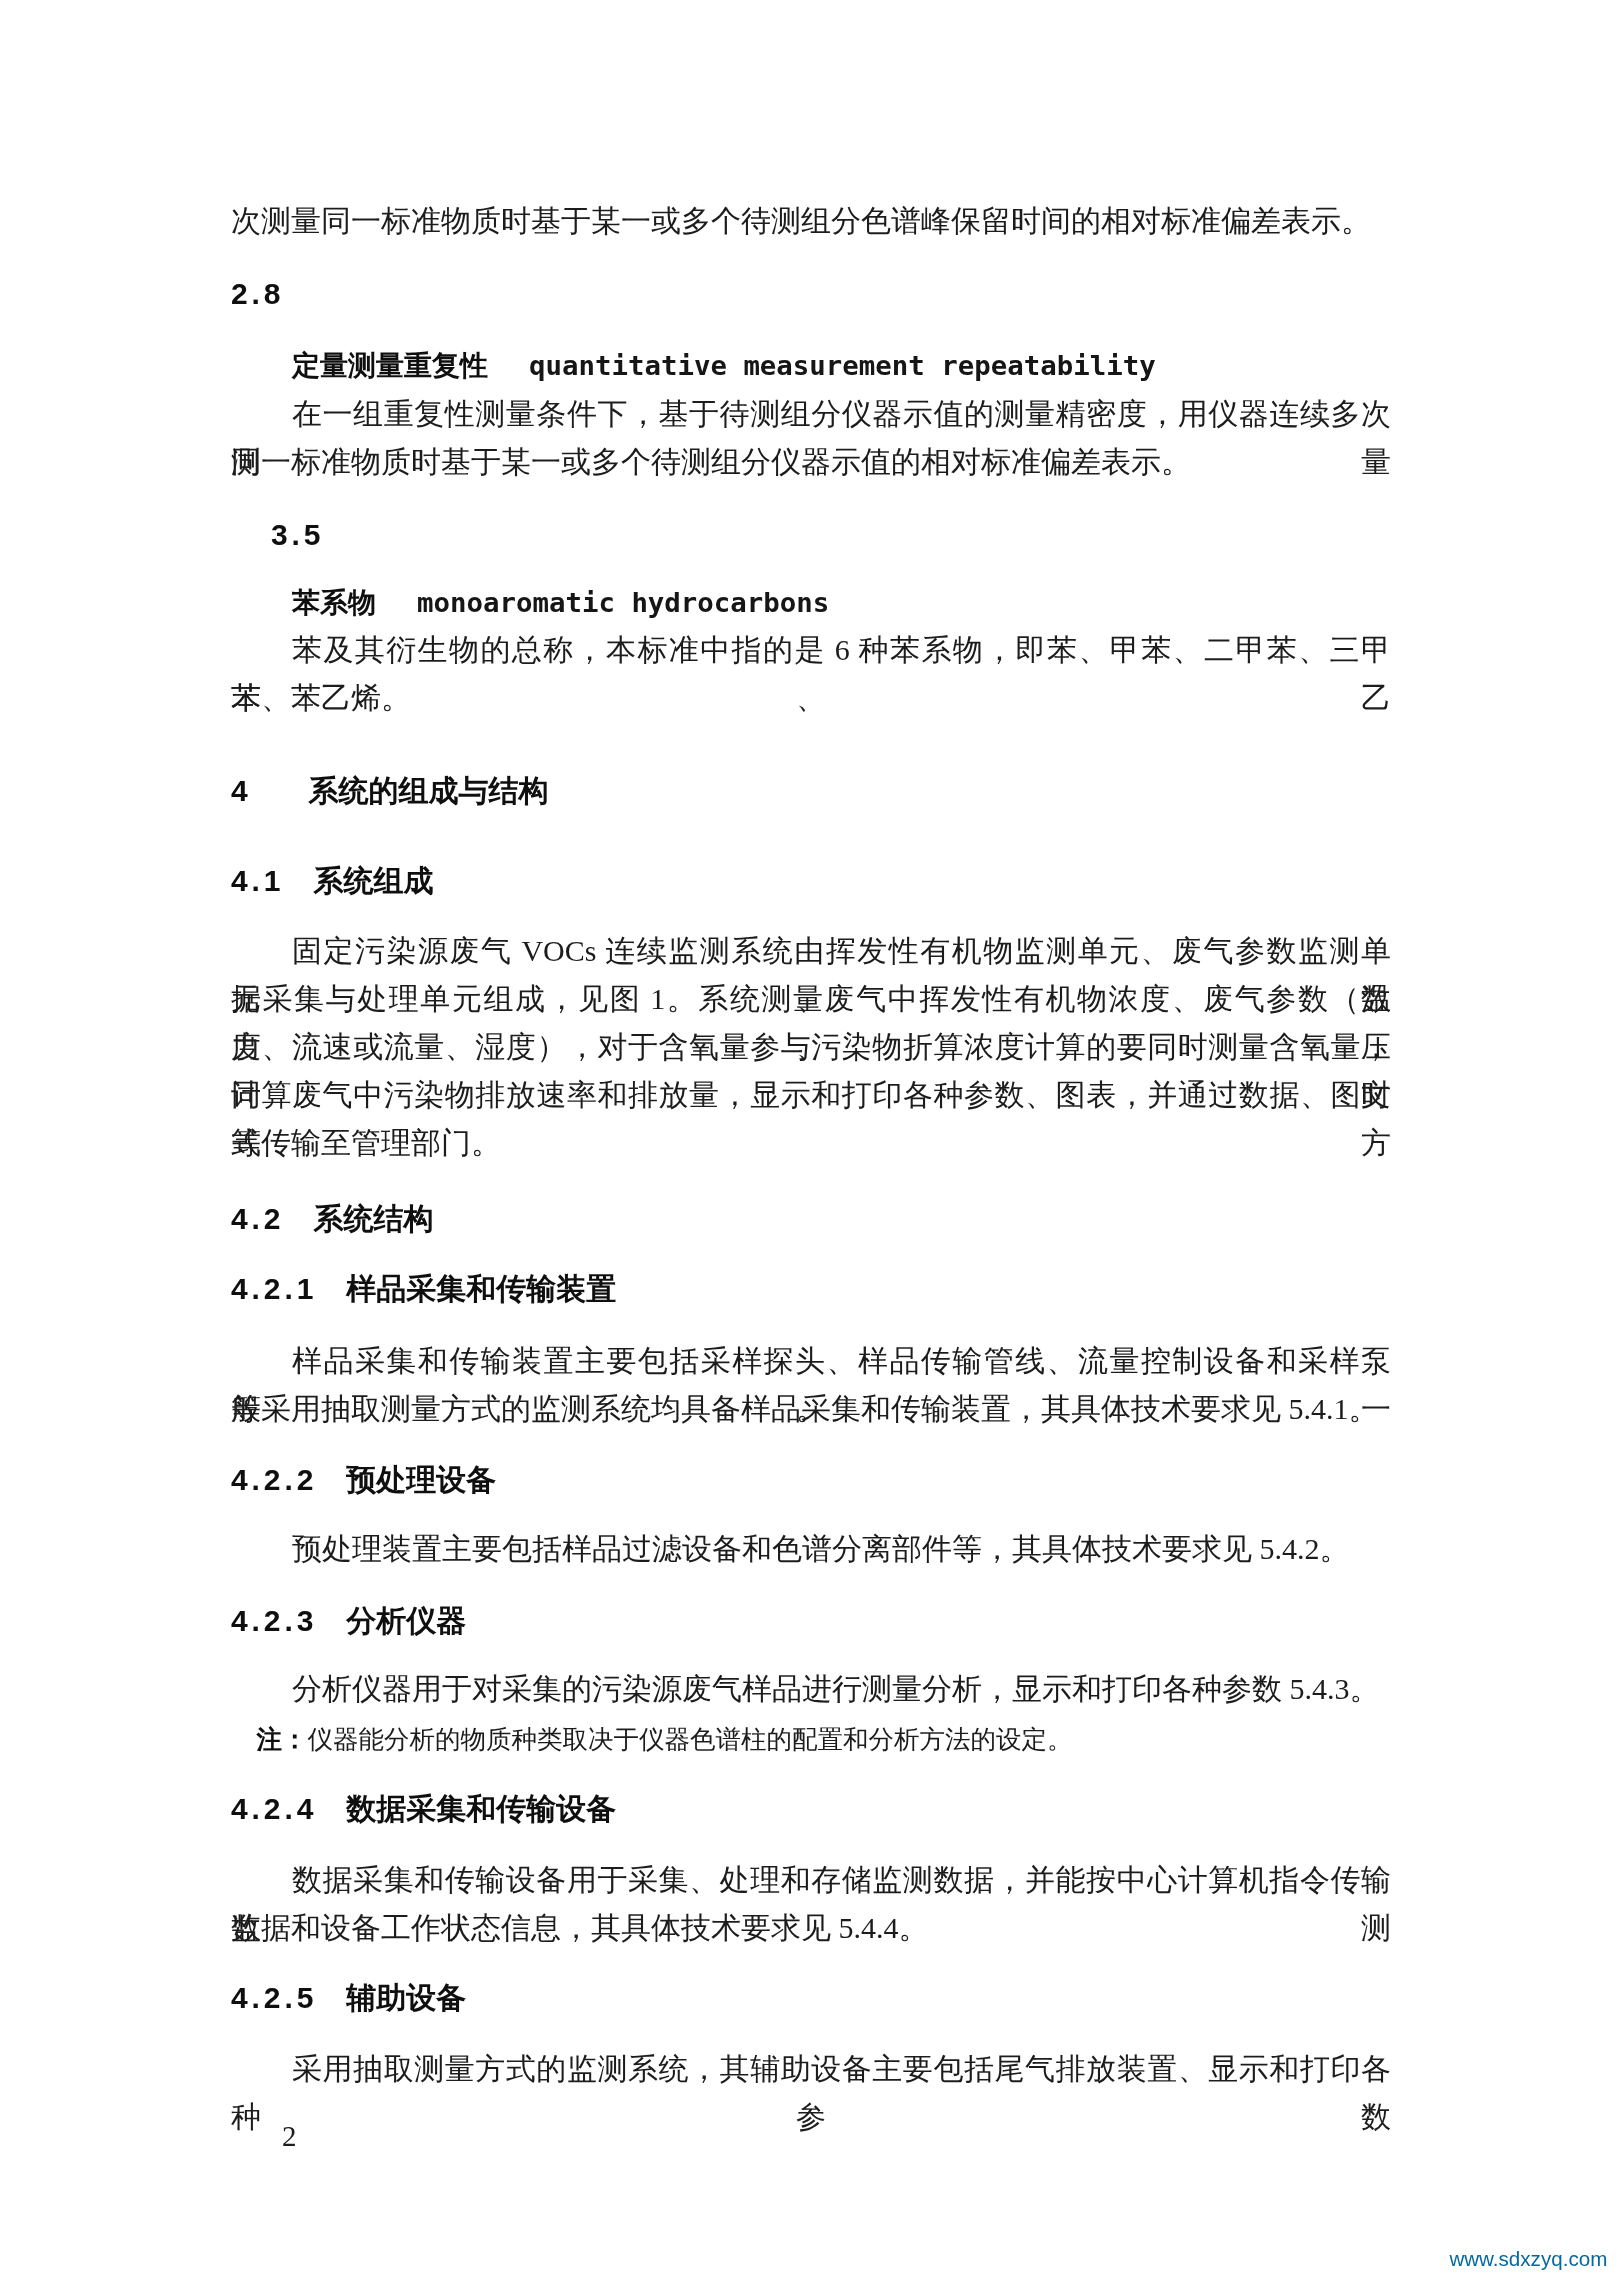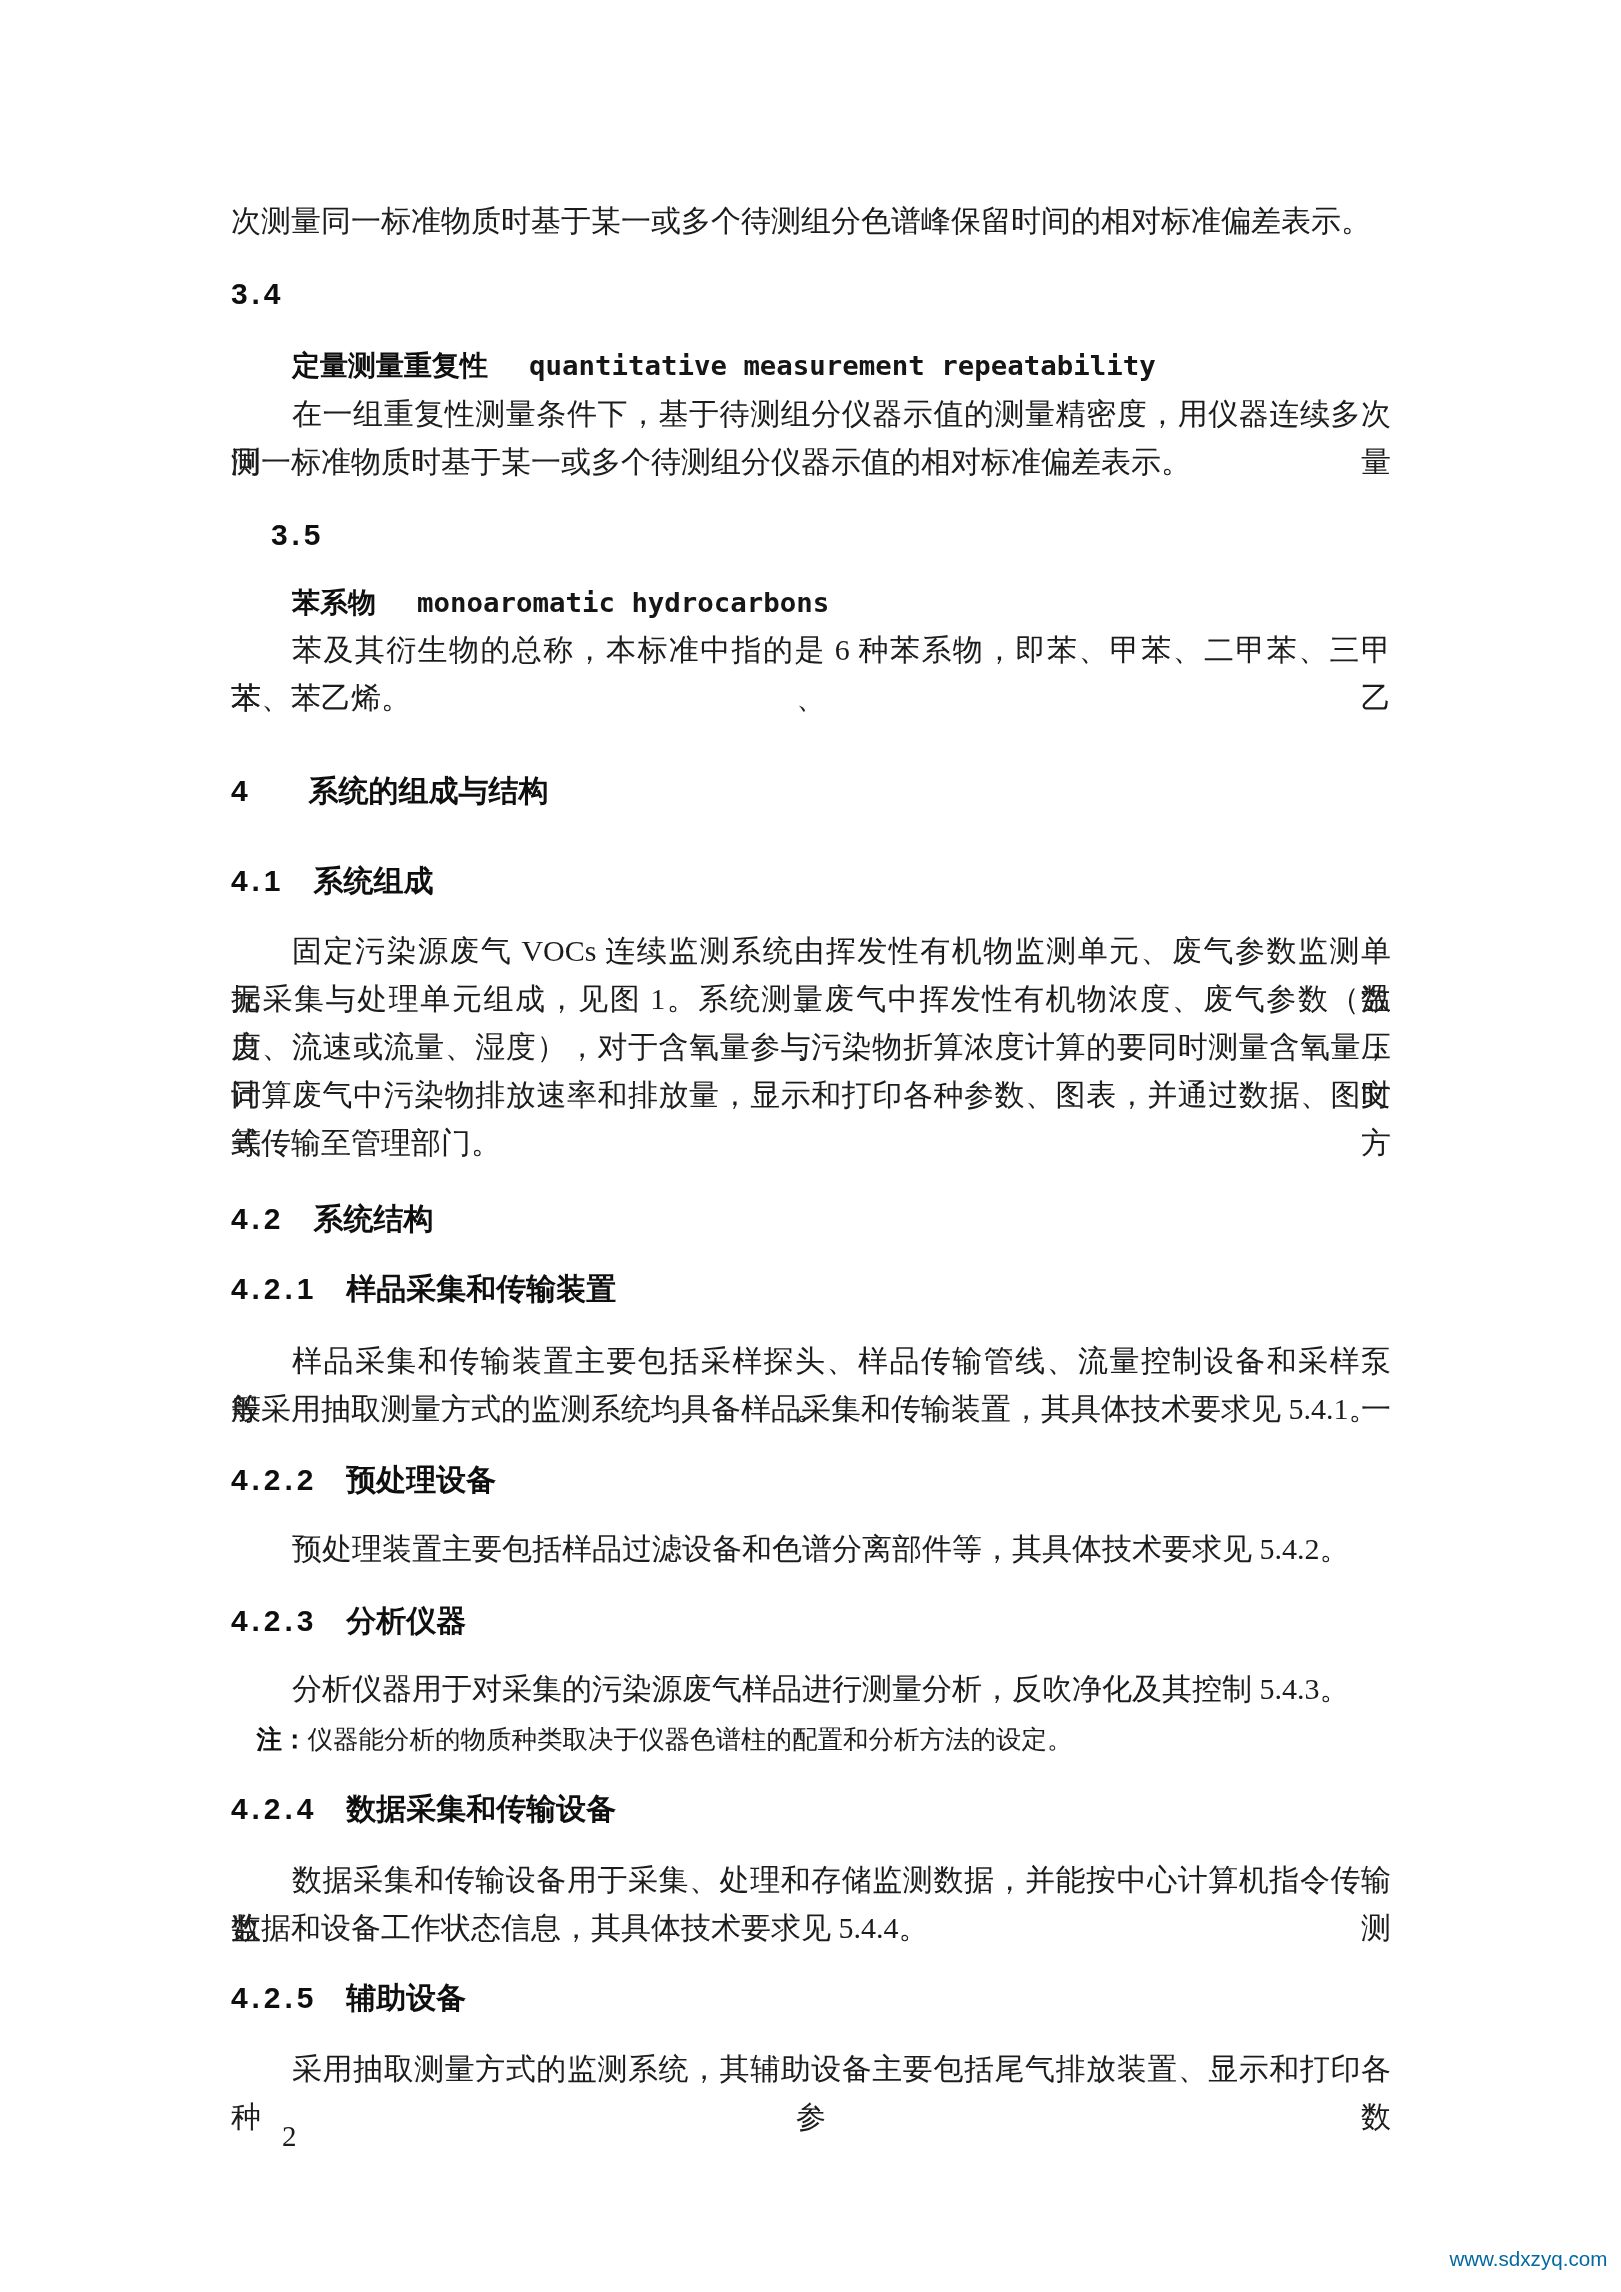--- a/index.html
+++ b/index.html
@@ -119,21 +119,21 @@
   }
 </style>
 </head>
 <body>
 
 <div class="page">
   <div class="content">
 
     <p class="abs pline eline" style="top:197px">次测量同一标准物质时基于某一或多个待测组分色谱峰保留时间的相对标准偏差表示。</p>
 
-    <p class="abs clause-num" style="top:274px">3.4</p>
+    <p class="abs clause-num" style="top:274px">2.8</p>
 
     <p class="abs term-line" style="top:344px">
       <span class="term-cn">定量测量重复性</span><span class="term-en">quantitative measurement repeatability</span>
     </p>
 
     <div class="abs" style="top:390px">
       <div class="pline jline ind">在一组重复性测量条件下，基于待测组分仪器示值的测量精密度，用仪器连续多次测量</div>
       <div class="pline eline">同一标准物质时基于某一或多个待测组分仪器示值的相对标准偏差表示。</div>
     </div>
 
@@ -183,21 +183,21 @@
 
     <div class="abs" style="top:1525px">
       <div class="pline eline ind">预处理装置主要包括样品过滤设备和色谱分离部件等，其具体技术要求见 5.4.2。</div>
     </div>
 
     <h4 class="abs heading" style="top:1601px">
       <span class="h-num">4.2.3</span><span>分析仪器</span>
     </h4>
 
     <div class="abs" style="top:1665px">
-      <div class="pline eline ind">分析仪器用于对采集的污染源废气样品进行测量分析，反吹净化及其控制 5.4.3。</div>
+      <div class="pline eline ind">分析仪器用于对采集的污染源废气样品进行测量分析，显示和打印各种参数 5.4.3。</div>
     </div>
 
     <p class="abs note-line" style="top:1720px">
       <span class="note-label">注：</span><span>仪器能分析的物质种类取决于仪器色谱柱的配置和分析方法的设定。</span>
     </p>
 
     <h4 class="abs heading" style="top:1789px">
       <span class="h-num">4.2.4</span><span>数据采集和传输设备</span>
     </h4>
 

